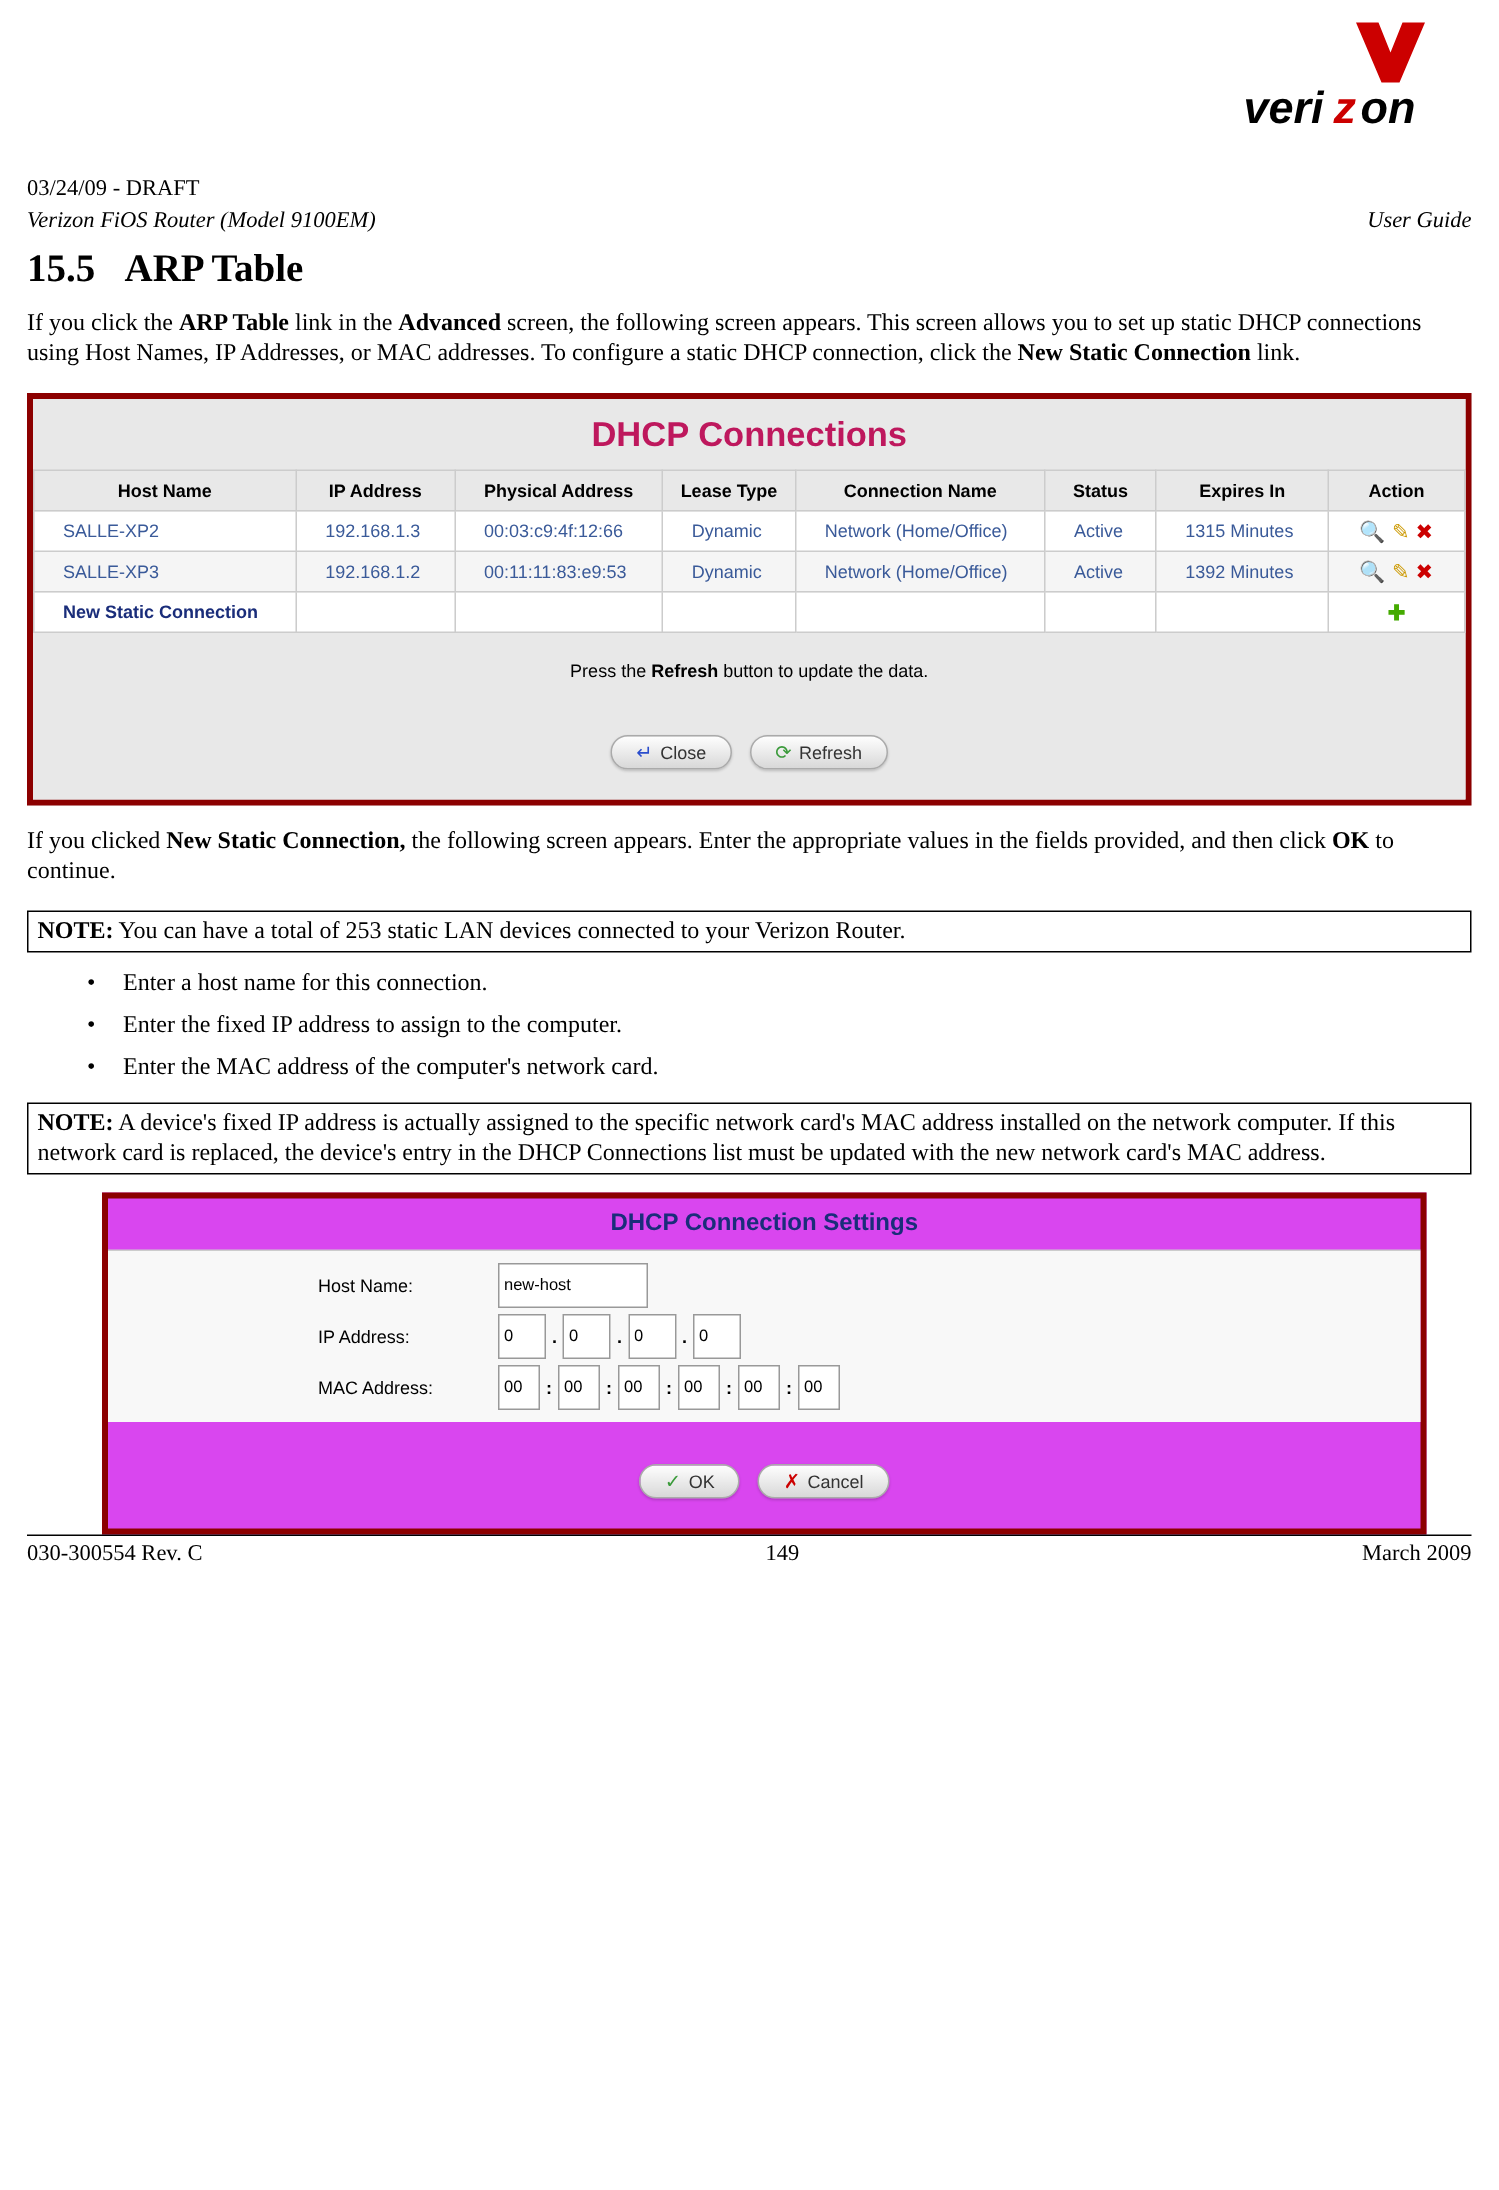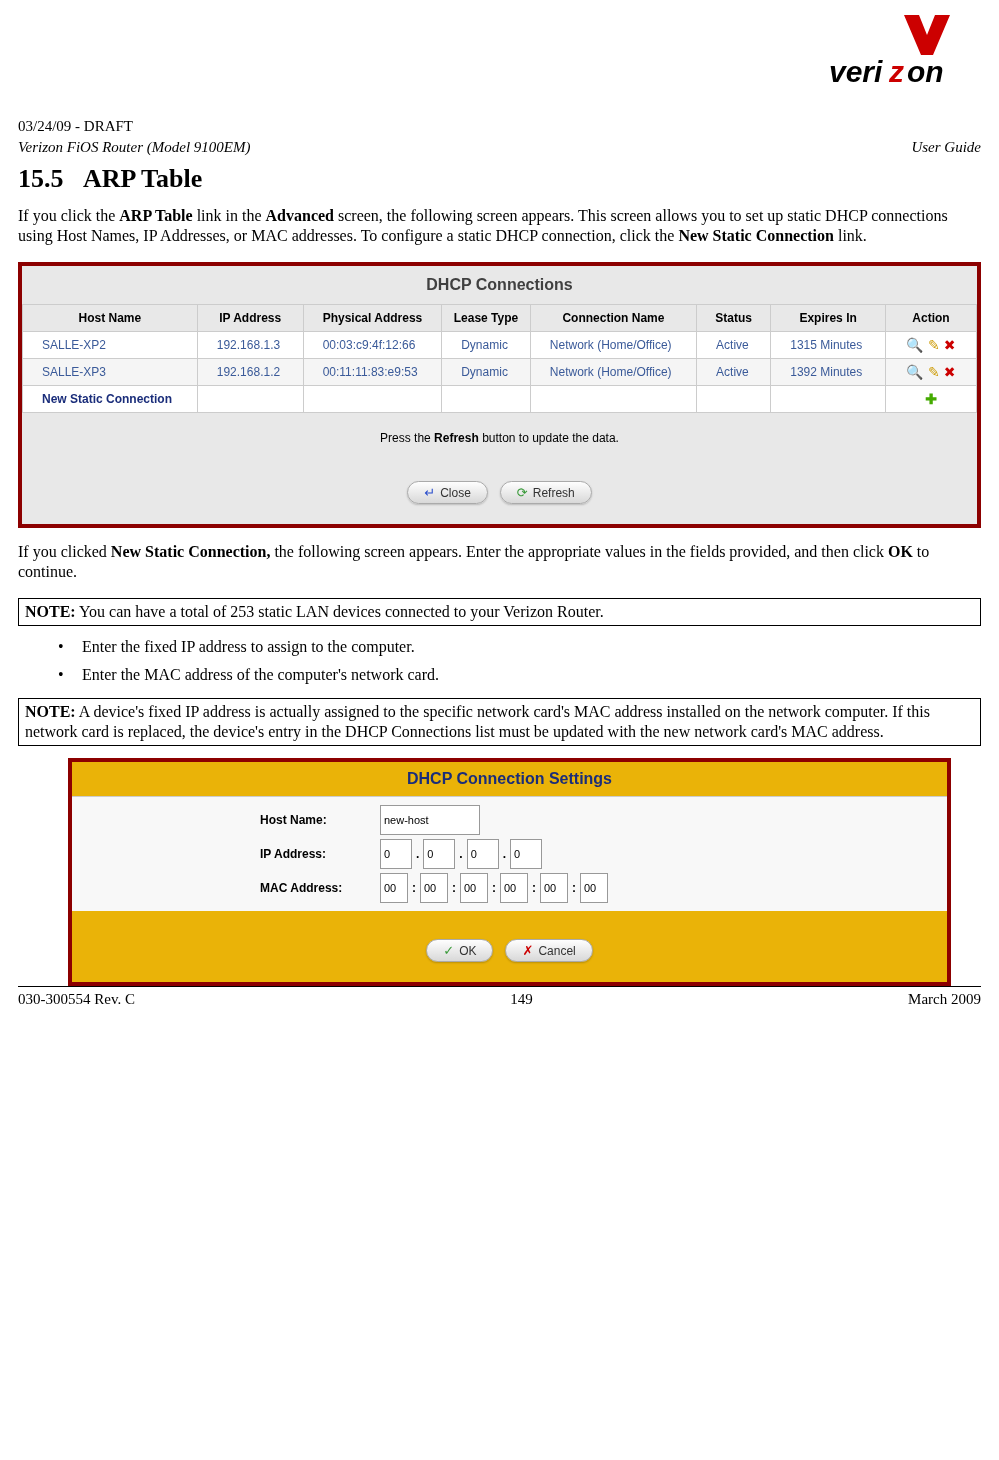--- a/index.html
+++ b/index.html
@@ -49,24 +49,24 @@
       border: 4px solid #8c0000;
       background: #e8e8e8;
       margin-bottom: 14px;
     }
     .dhcp-title-bar {
       background: #e8e8e8;
       text-align: center;
       padding: 10px;
     }
     .dhcp-title {
-      color: #404040;
+      color: #be185d;
       font-family: Verdana, Arial, sans-serif;
       font-weight: bold;
-      font-size: 16px;
+      font-size: 23px;
     }
     .dhcp-table {
       width: 100%;
       border-collapse: collapse;
       font-family: Verdana, Arial, sans-serif;
       font-size: 12px;
     }
     .dhcp-table th {
       background: #e8e8e8;
       font-weight: bold;
@@ -140,21 +140,21 @@
     }
     ul.bullets li::before {
       content: "•";
       position: absolute;
       left: 0;
       font-size: 16px;
     }
     
     .settings-box {
       border: 4px solid #8c0000;
-      background: #eab308;
+      background: #d946ef;
       margin: 0 30px 0 50px;
       padding-bottom: 14px;
     }
     .settings-title-bar {
       text-align: center;
       padding: 8px;
       border-bottom: 1px solid #ccc;
     }
     .settings-title {
       color: #1a2d7a;
@@ -169,23 +169,22 @@
       font-size: 12px;
     }
     .settings-row {
       display: flex;
       align-items: center;
       padding: 2px 0;
     }
     .settings-label {
       width: 260px;
       padding-left: 140px;
-      font-weight: bold;
+      font-weight: normal;
       color: #000;
-      margin-left: 48px;
     }
     .settings-value {
       display: flex;
       align-items: center;
       gap: 4px;
     }
     .settings-value input {
       font-family: Verdana, Arial, sans-serif;
       font-size: 11px;
       border: 1px solid #999;
@@ -317,20 +316,21 @@
 
 <p class="body-text">
   <span>If you clicked </span><span class="bold">New Static Connection,</span><span> the following screen appears. Enter the appropriate values in the fields provided, and then click </span><span class="bold">OK</span><span> to continue.</span>
 </p>
 
 <div class="note-box">
   <span class="note-label">NOTE:</span><span> You can have a total of 253 static LAN devices connected to your Verizon Router.</span>
 </div>
 
 <ul class="bullets">
+  <li>Enter a host name for this connection.</li>
   <li>Enter the fixed IP address to assign to the computer.</li>
   <li>Enter the MAC address of the computer's network card.</li>
 </ul>
 
 <div class="note-box">
   <span class="note-label">NOTE:</span><span> A device's fixed IP address is actually assigned to the specific network card's MAC address installed on the network computer. If this network card is replaced, the device's entry in the DHCP Connections list must be updated with the new network card's MAC address.</span>
 </div>
 
 <div class="settings-box">
   <div class="settings-title-bar">

